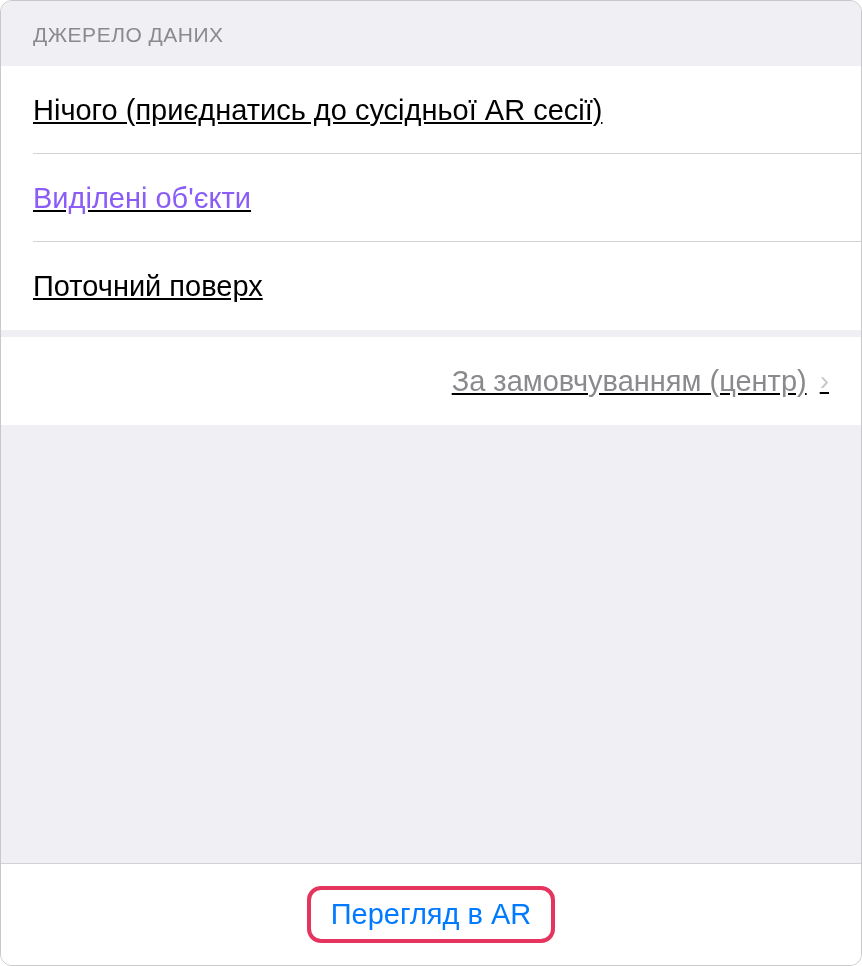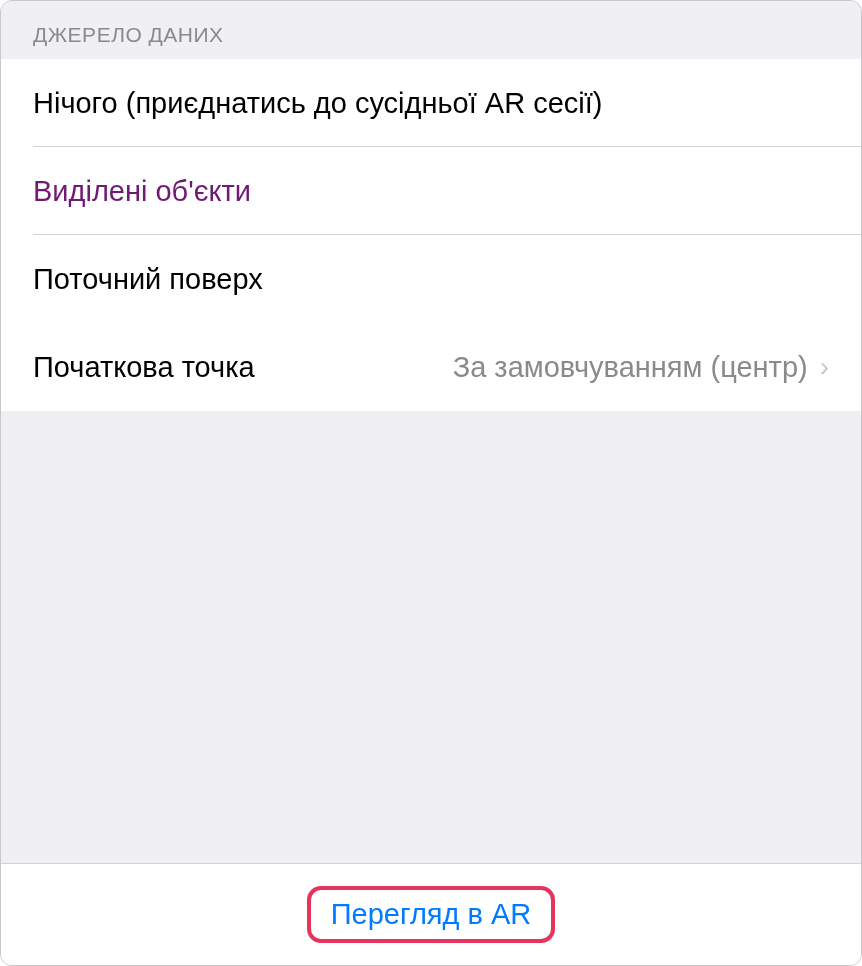--- a/index.html
+++ b/index.html
@@ -1,18 +1,19 @@
 <!DOCTYPE html>
 <html><head>
   <meta charset="utf-8">
   <style>
     * {
       box-sizing: border-box;
       margin: 0;
       padding: 0;
+      gap: 7px;
     }
     body {
       font-family: -apple-system, BlinkMacSystemFont, "Segoe UI", Helvetica, Arial, sans-serif;
       background: #fff;
       width: 862px;
       height: 966px;
     }
     .container {
       width: 862px;
       height: 966px;
@@ -25,33 +26,34 @@
     }
     .section-header {
       font-size: 21px;
       color: #8a8a8e;
       padding: 22px 32px 12px;
       letter-spacing: 0.5px;
       background: #efeff4;
     }
     .list {
       background: #fff;
+      text-decoration: underline;
     }
     .list-item {
       display: flex;
       align-items: center;
       justify-content: space-between;
       min-height: 88px;
       padding: 0 32px;
       font-size: 29px;
       color: #000;
       position: relative;
     }
     .list-item.disabled {
-      color: #701a75;
+      color: #8b5cf6;
       text-align: center;
     }
     .list-item:not(:last-child)::after {
       content: "";
       position: absolute;
       left: 32px;
       right: 0;
       bottom: 0;
       height: 1px;
       background: #d1d1d6;
@@ -86,21 +88,21 @@
     .switch.on .switch-knob {
       right: 2px;
     }
     .switch.off .switch-knob {
       left: 2px;
     }
     .detail-value {
       color: #8a8a8e;
       font-size: 29px;
       margin-left: auto;
-      margin-right: 12px;
+      margin-right: 6px;
     }
     .chevron {
       color: #c7c7cc;
       font-size: 28px;
     }
     .footer {
       margin-top: auto;
       background: #fff;
       border-top: 1px solid #d1d1d6;
       display: flex;
@@ -140,21 +142,20 @@
       <span class="item-label">Виділені об'єкти</span>
     </div>
     <div class="list-item">
       <span class="item-label">Поточний поверх</span>
     </div>
   </div>
 
 
   <div class="list">
     <div class="list-item">
-      <span class="item-label">Початкова точка</span>
       <span class="detail-value">За замовчуванням (центр)</span>
       <span class="chevron">›</span>
     </div>
   </div>
 
   <div class="spacer"></div>
 
   <div class="footer">
     <button class="preview-button">Перегляд в AR</button>
   </div>

